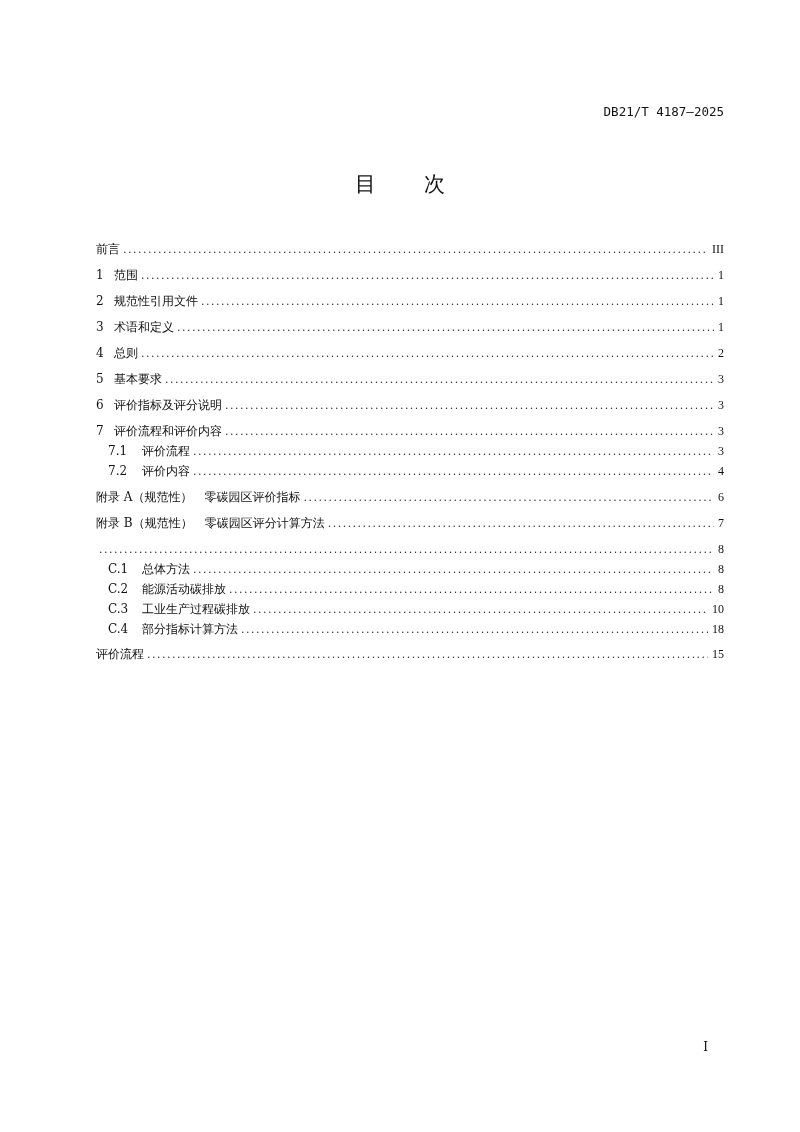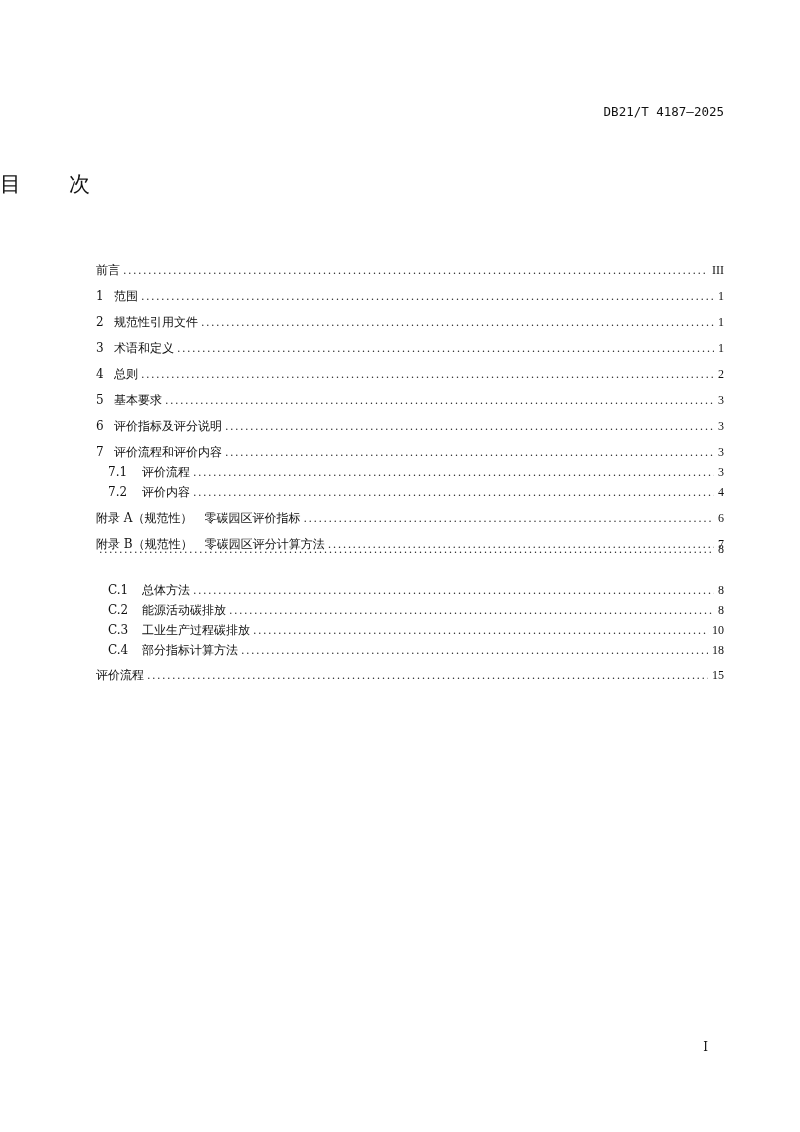--- a/index.html
+++ b/index.html
@@ -22,20 +22,21 @@
       font-family: "DejaVu Sans Mono", "Liberation Mono", monospace;
       font-size: 12.5px;
       letter-spacing: 0px;
       color: #111;
     }
     .toc-title {
       position: absolute;
       left: 0;
       width: 800px;
       top: 170px;
+      text-align: center;
       font-family: "DejaVu Sans", "Liberation Sans", sans-serif;
       font-size: 21px;
       color: #111;
     }
     .toc-title span {
       display: inline-block;
     }
     .toc-title .gap {
       width: 48px;
     }
@@ -62,21 +63,20 @@
     }
     .toc-num {
       display: inline-block;
       min-width: 18px;
     }
     .toc-row.sub .toc-num {
       min-width: 34px;
     }
     .toc-label {
       flex: 0 0 auto;
-      margin-top: 21px;
     }
     .toc-dots {
       flex: 1 1 auto;
       overflow: hidden;
       margin: 0 4px 0 3px;
       color: #333;
       letter-spacing: 1.5px;
       font-size: 11px;
     }
     .toc-dots::after {

